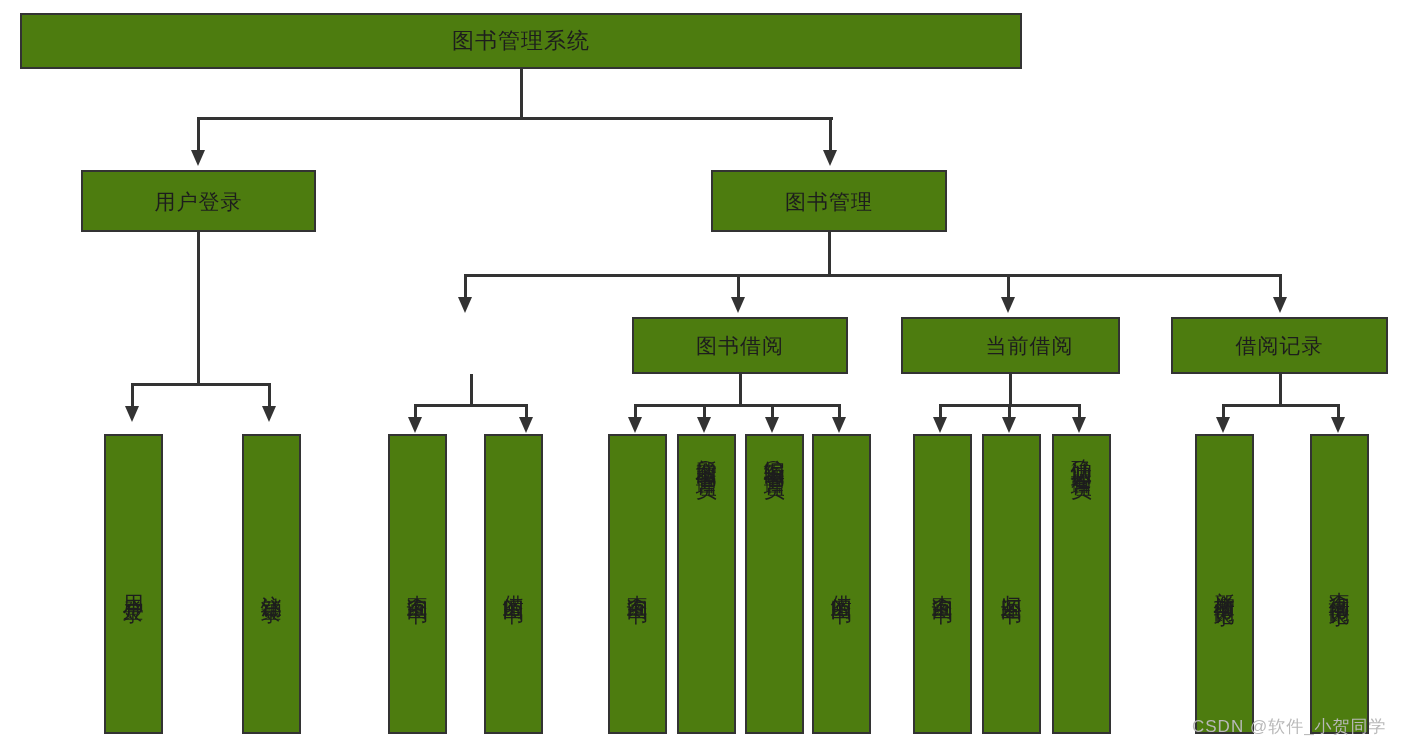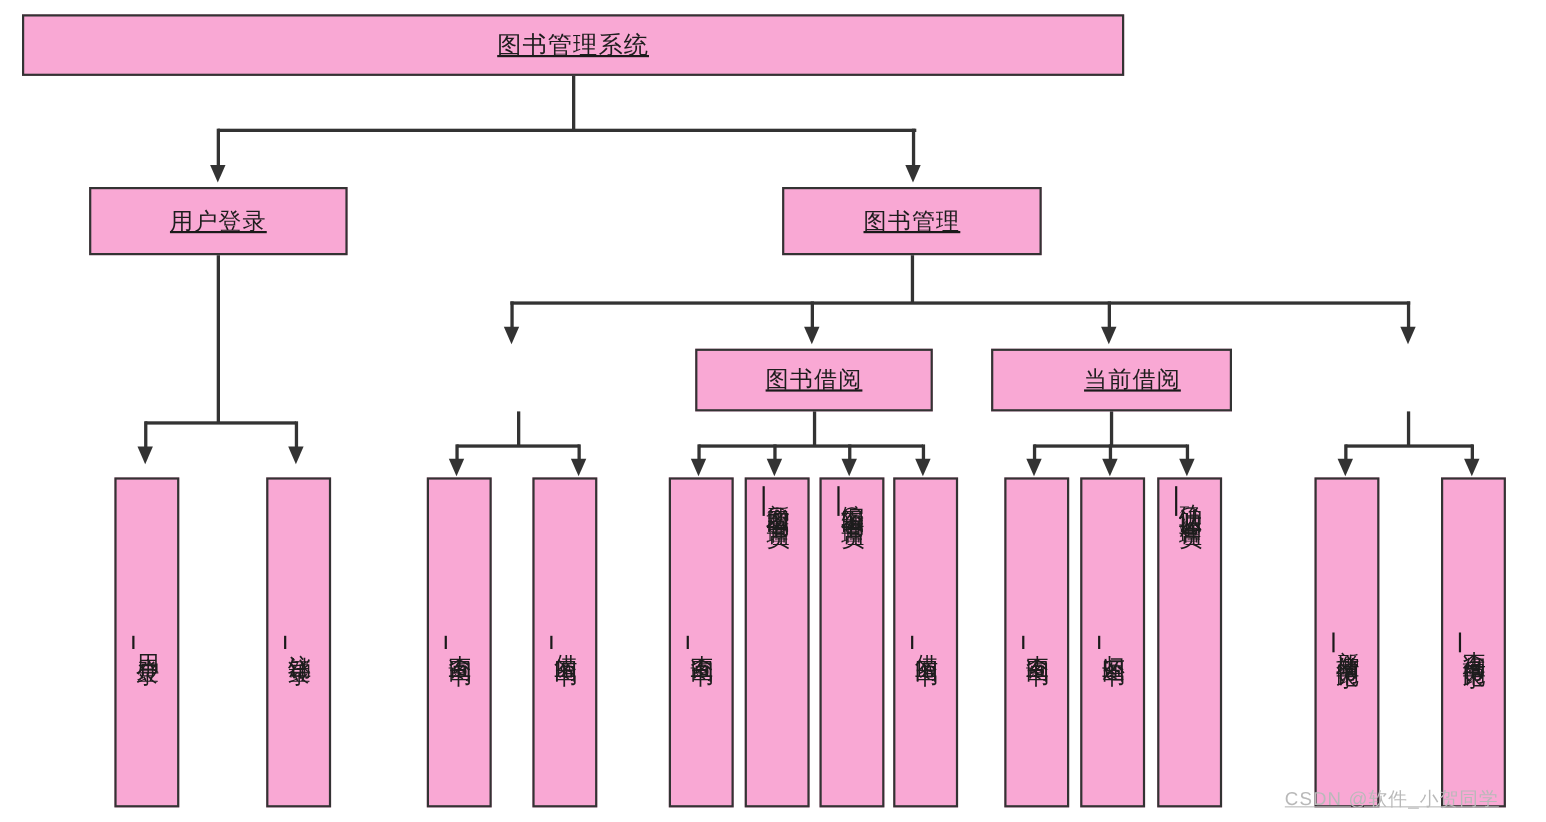--- a/index.html
+++ b/index.html
@@ -12,27 +12,26 @@
     position:relative;
     width:1405px;
     height:747px;
     background:#ffffff;
     overflow:hidden;
   }
   
   .node{
     position:absolute;
     box-sizing:border-box;
-    background:#f9a8d4;
+    background:#4d7c0f;
     border:2.5px solid #333333;
     display:flex;
     align-items:center;
     justify-content:center;
     letter-spacing:1px;
-    text-decoration:underline;
   }
   .node .lbl{
     color:#1d1d1d;
     white-space:nowrap;
   }
   
   .node.h .lbl{ font-size:21px; line-height:1; }
   .node.root .lbl{ font-size:22px; }
 
   
@@ -124,20 +123,23 @@
   <div class="arw" style="left:1001px; top:297px;"></div>
 
   <div class="ln v" style="left:1279px; top:274px; height:24px;"></div>
   <div class="arw" style="left:1273px; top:297px;"></div>
 
   <div class="node h" style="left:632px; top:317px; width:216px; height:57px;text-align:right;">
     <span class="lbl">图书借阅</span>
   </div>
   <div class="node h" style="left:901px; top:317px; width:219px; height:57px;padding-left:38px;">
     <span class="lbl">当前借阅</span>
+  </div>
+  <div class="node h" style="left:1171px; top:317px; width:217px; height:57px;">
+    <span class="lbl">借阅记录</span>
   </div>
 
   <div class="ln v" style="left:470px; top:374px; height:32px;"></div>
   <div class="ln h" style="left:415px; top:404px; width:112px; height:2.5px;"></div>
   <div class="ln v" style="left:414px; top:404px; height:14px;"></div>
   <div class="arw" style="left:408px; top:417px;"></div>
   <div class="ln v" style="left:525px; top:404px; height:14px;"></div>
   <div class="arw" style="left:519px; top:417px;"></div>
 
   <div class="ln v" style="left:739px; top:374px; height:32px;"></div>
@@ -204,15 +206,15 @@
     <span class="lbl">确认归还（管理员）</span>
   </div>
 
   <div class="node v mid" style="left:1195px; top:434px; width:59px; height:300px;">
     <span class="lbl">新增借阅记录</span>
   </div>
   <div class="node v mid" style="left:1310px; top:434px; width:59px; height:300px;">
     <span class="lbl">查询借阅记录</span>
   </div>
 
-  <div id="watermark" style="left:1168px; top:715px;text-decoration:underline;">CSDN @软件_小贺同学</div>
+  <div id="watermark" style="left:1192px; top:715px;">CSDN @软件_小贺同学</div>
 
 </div>
 
 </body></html>

